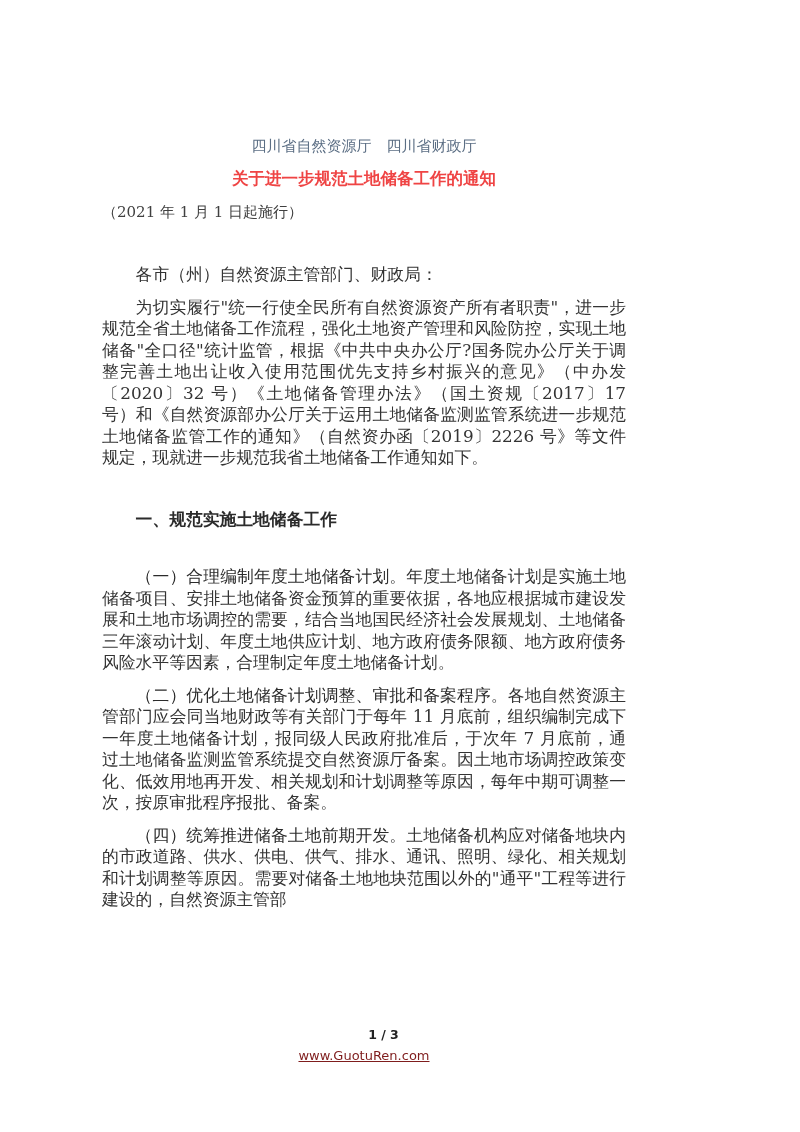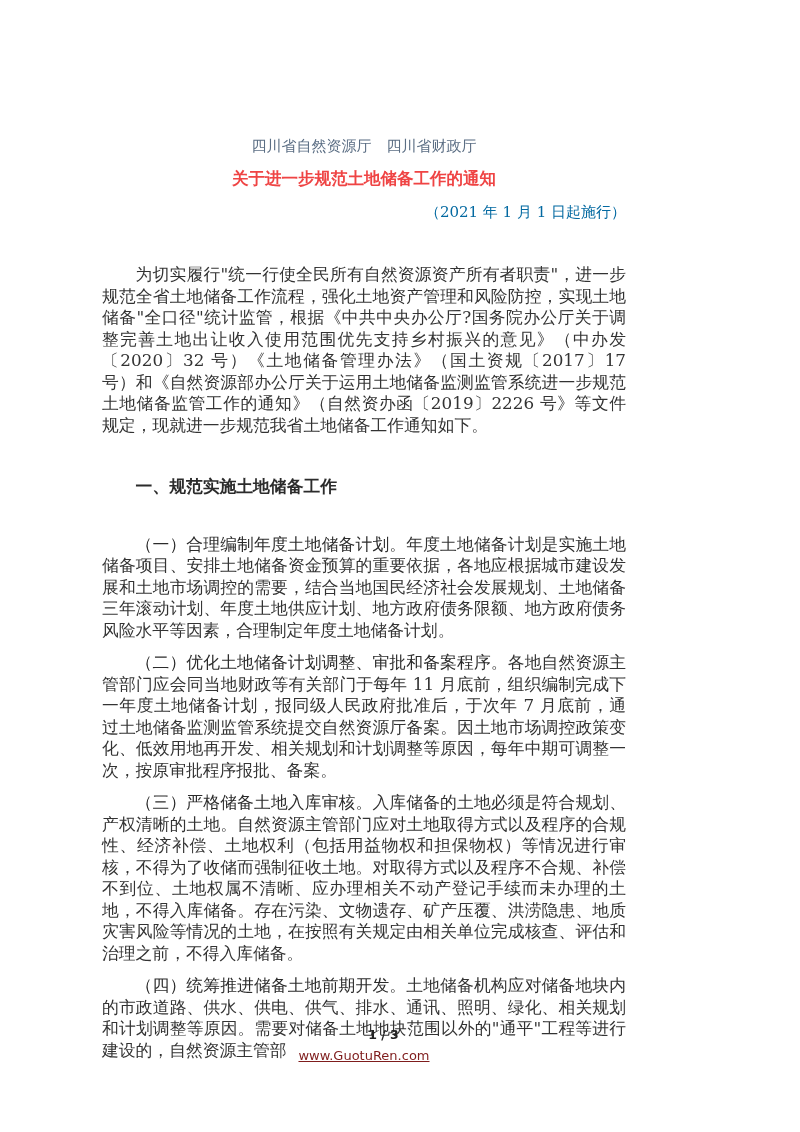--- a/index.html
+++ b/index.html
@@ -33,24 +33,24 @@
     margin: 0 0 12px 0;
     text-align: center;
     font-family: "DejaVu Sans", sans-serif;
     font-weight: bold;
     font-size: 16.5px;
     line-height: 22px;
     color: #ef4444;
   }
   .effective-date {
     margin: 0 0 42px 0;
-    text-align: right;
+    text-align: left;
     font-size: 15px;
     line-height: 20px;
-    color: #0369a1;
+    color: #404040;
   }
   .salutation {
     margin: 0 0 11px 0;
     text-indent: 2em;
     font-size: 16.8px;
     line-height: 21.5px;
   }
   .para {
     margin: 0 0 11px 0;
     text-indent: 2em;
@@ -100,36 +100,34 @@
 
 <div class="page">
 
   <div>
     <p class="issuers">四川省自然资源厅　四川省财政厅</p>
     <h1 class="doc-title">关于进一步规范土地储备工作的通知</h1>
     <p class="effective-date">（2021 年 1 月 1 日起施行）</p>
   </div>
 
   <div>
+    <p class="salutation">各市（州）自然资源主管部门、财政局：</p>
 
     <p class="para">为切实履行"统一行使全民所有自然资源资产所有者职责"，进一步规范全省土地储备工作流程，强化土地资产管理和风险防控，实现土地储备"全口径"统计监管，根据《中共中央办公厅?国务院办公厅关于调整完善土地出让收入使用范围优先支持乡村振兴的意见》（中办发〔2020〕32 号）《土地储备管理办法》（国土资规〔2017〕17 号）和《自然资源部办公厅关于运用土地储备监测监管系统进一步规范土地储备监管工作的通知》（自然资办函〔2019〕2226 号》等文件规定，现就进一步规范我省土地储备工作通知如下。</p>
 
     <h2 class="section-heading">一、规范实施土地储备工作</h2>
 
     <p class="para">
       <span class="lead">（一）合理编制年度土地储备计划。</span><span>年度土地储备计划是实施土地储备项目、安排土地储备资金预算的重要依据，各地应根据城市建设发展和土地市场调控的需要，结合当地国民经济社会发展规划、土地储备三年滚动计划、年度土地供应计划、地方政府债务限额、地方政府债务风险水平等因素，合理制定年度土地储备计划。</span>
     </p>
 
     <p class="para">
       <span class="lead">（二）优化土地储备计划调整、审批和备案程序。</span><span>各地自然资源主管部门应会同当地财政等有关部门于每年 11 月底前，组织编制完成下一年度土地储备计划，报同级人民政府批准后，于次年 7 月底前，通过土地储备监测监管系统提交自然资源厅备案。因土地市场调控政策变化、低效用地再开发、相关规划和计划调整等原因，每年中期可调整一次，按原审批程序报批、备案。</span>
     </p>
 
-    <p class="para">
-      <span class="lead">（三）严格储备土地入库审核。</span><span>入库储备的土地必须是符合规划、产权清晰的土地。自然资源主管部门应对土地取得方式以及程序的合规性、经济补偿、土地权利（包括用益物权和担保物权）等情况进行审核，不得为了收储而强制征收土地。对取得方式以及程序不合规、补偿不到位、土地权属不清晰、应办理相关不动产登记手续而未办理的土地，不得入库储备。存在污染、文物遗存、矿产压覆、洪涝隐患、地质灾害风险等情况的土地，在按照有关规定由相关单位完成核查、评估和治理之前，不得入库储备。</span>
-    </p>
 
     <p class="para">
       <span class="lead">（四）统筹推进储备土地前期开发。</span><span>土地储备机构应对储备地块内的市政道路、供水、供电、供气、排水、通讯、照明、绿化、相关规划和计划调整等原因。需要对储备土地地块范围以外的"通平"工程等进行建设的，自然资源主管部</span>
     </p>
   </div>
 
   <div class="doc-footer">
     <p class="page-indicator">1 / 3</p>
     <a class="site-link" href="#">www.GuotuRen.com</a>
   </div>

